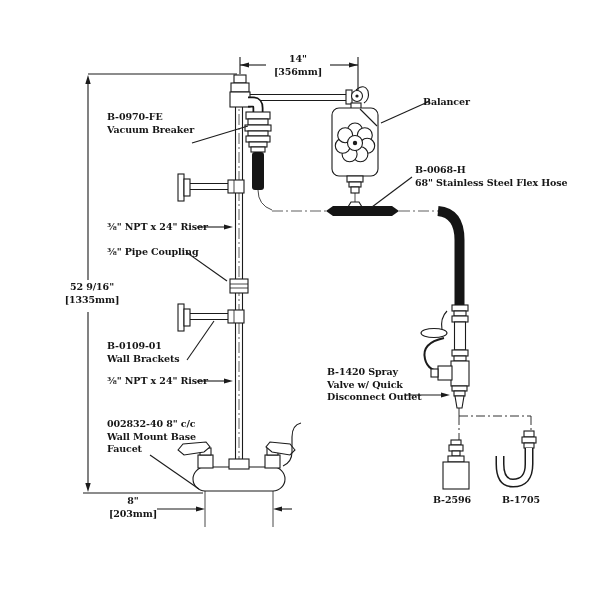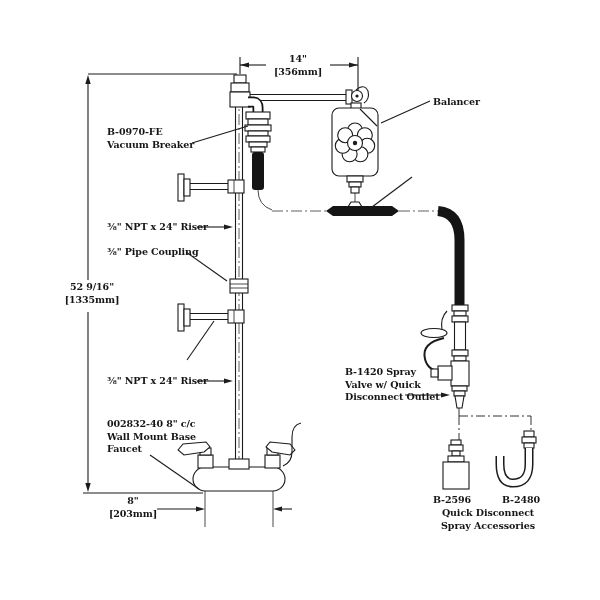--- a/index.html
+++ b/index.html
@@ -206,49 +206,51 @@
     <line class="ln" x1="405" y1="395" x2="443" y2="395"></line>
     <polygon class="ar" points="450,395 441,392.4 441,397.6"></polygon>
     <line class="ln" x1="430" y1="101" x2="381" y2="123"></line>
     <line class="ln" x1="412" y1="177" x2="372" y2="207"></line>
   </g>
 </svg>
 
 <div class="lbl ctr" style="left:258px;top:53px;width:80px">14"
 [356mm]</div>
 
-<div class="lbl" style="left:433px;top:96px">Balancer</div>
-
-<div class="lbl" style="left:107px;top:126px">B-0970-FE
+<div class="lbl" style="left:423px;top:96px">Balancer</div>
+
+<div class="lbl" style="left:107px;top:111px">B-0970-FE
 Vacuum Breaker</div>
 
+<div class="lbl" style="left:415px;top:164px">B-0068-H
+68" Stainless Steel Flex Hose</div>
 
 <div class="lbl" style="left:107px;top:221px">⅜" NPT x 24" Riser</div>
 
 <div class="lbl" style="left:107px;top:246px">⅜" Pipe Coupling</div>
 
 <div class="lbl ctr" style="left:58px;top:281px;width:68px">52 9/16"
 [1335mm]</div>
 
+<div class="lbl" style="left:107px;top:340px">B-0109-01
+Wall Brackets</div>
 
 <div class="lbl" style="left:107px;top:375px">⅜" NPT x 24" Riser</div>
 
-<div class="lbl" style="left:345px;top:366px">B-1420 Spray
+<div class="lbl" style="left:327px;top:366px">B-1420 Spray
 Valve w/ Quick
 Disconnect Outlet</div>
 
 <div class="lbl" style="left:107px;top:418px">002832-40 8" c/c
 Wall Mount Base
 Faucet</div>
 
 
 <div class="lbl ctr" style="left:70px;top:495px;width:126px">8"
 [203mm]</div>
 
 
 <div class="lbl ctr" style="left:428px;top:494px;width:48px">B-2596</div>
 
-<div class="lbl ctr" style="left:497px;top:494px;width:48px">B-2480</div>
-
-<div class="lbl ctr" style="left:423px;top:507px;width:130px">Quick Disconnect
-Spray Accessories</div>
+<div class="lbl ctr" style="left:497px;top:494px;width:48px">B-1705</div>
+
 
 </div>
 
 </body></html>

